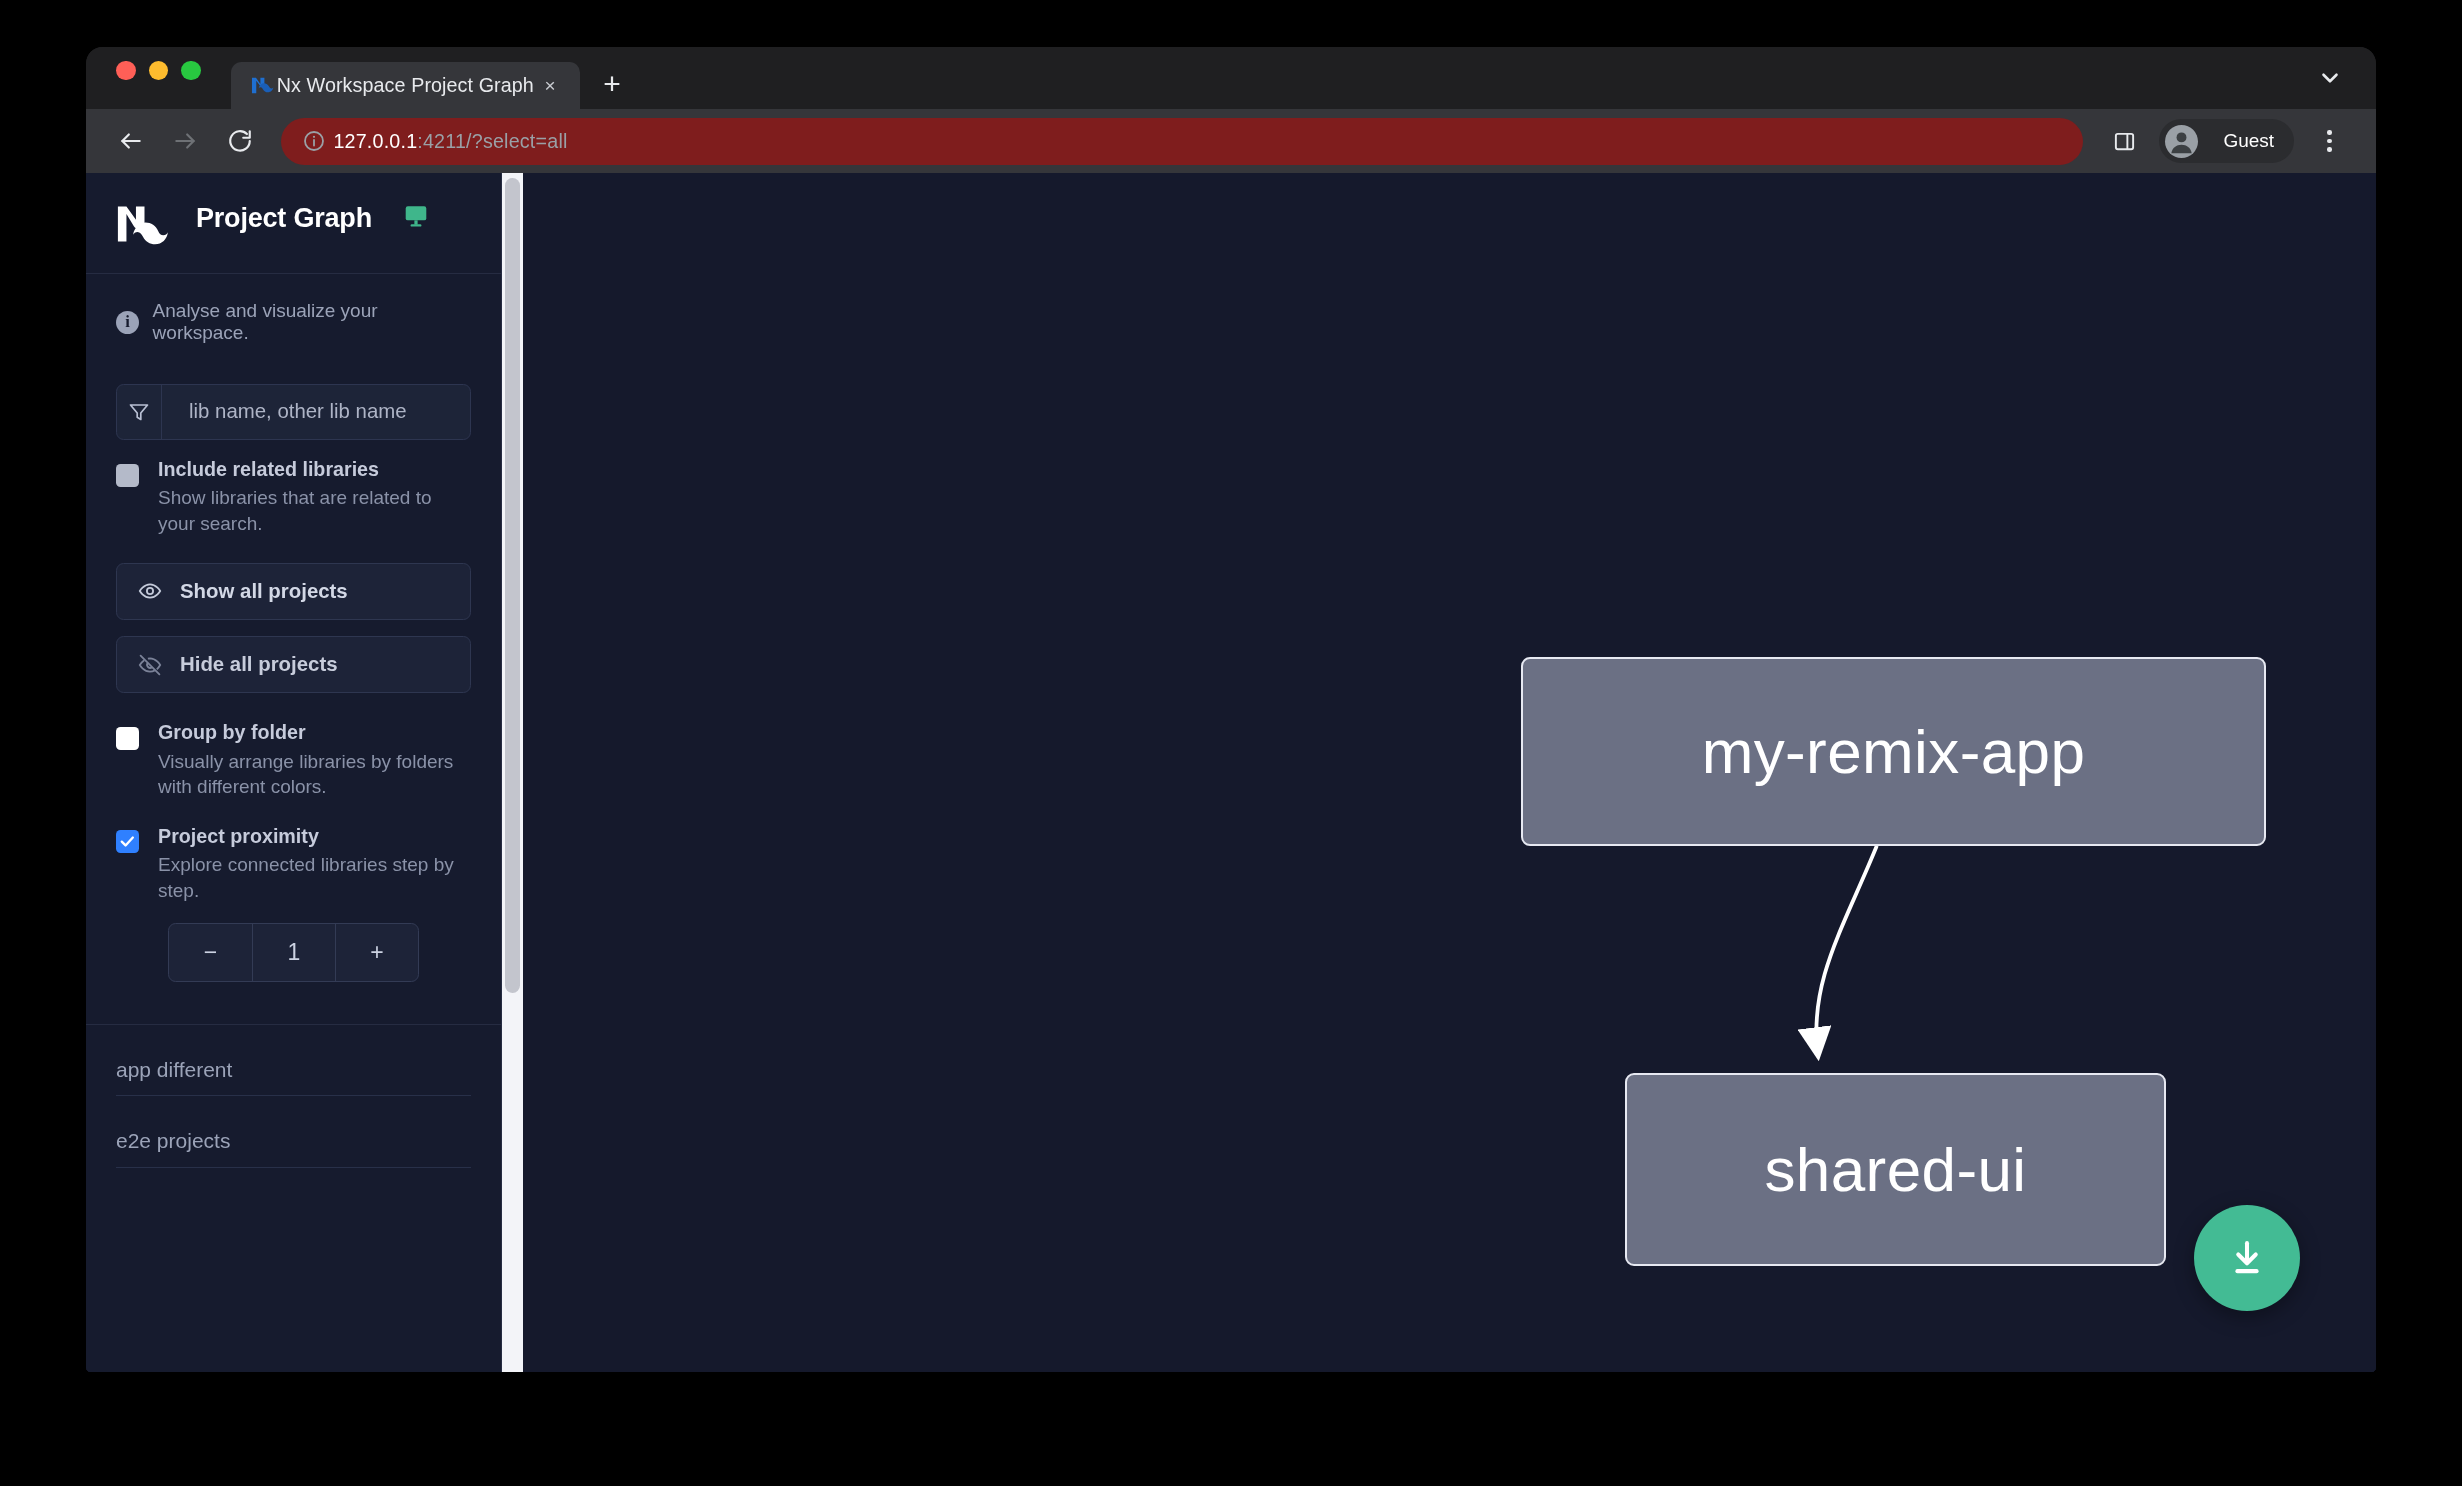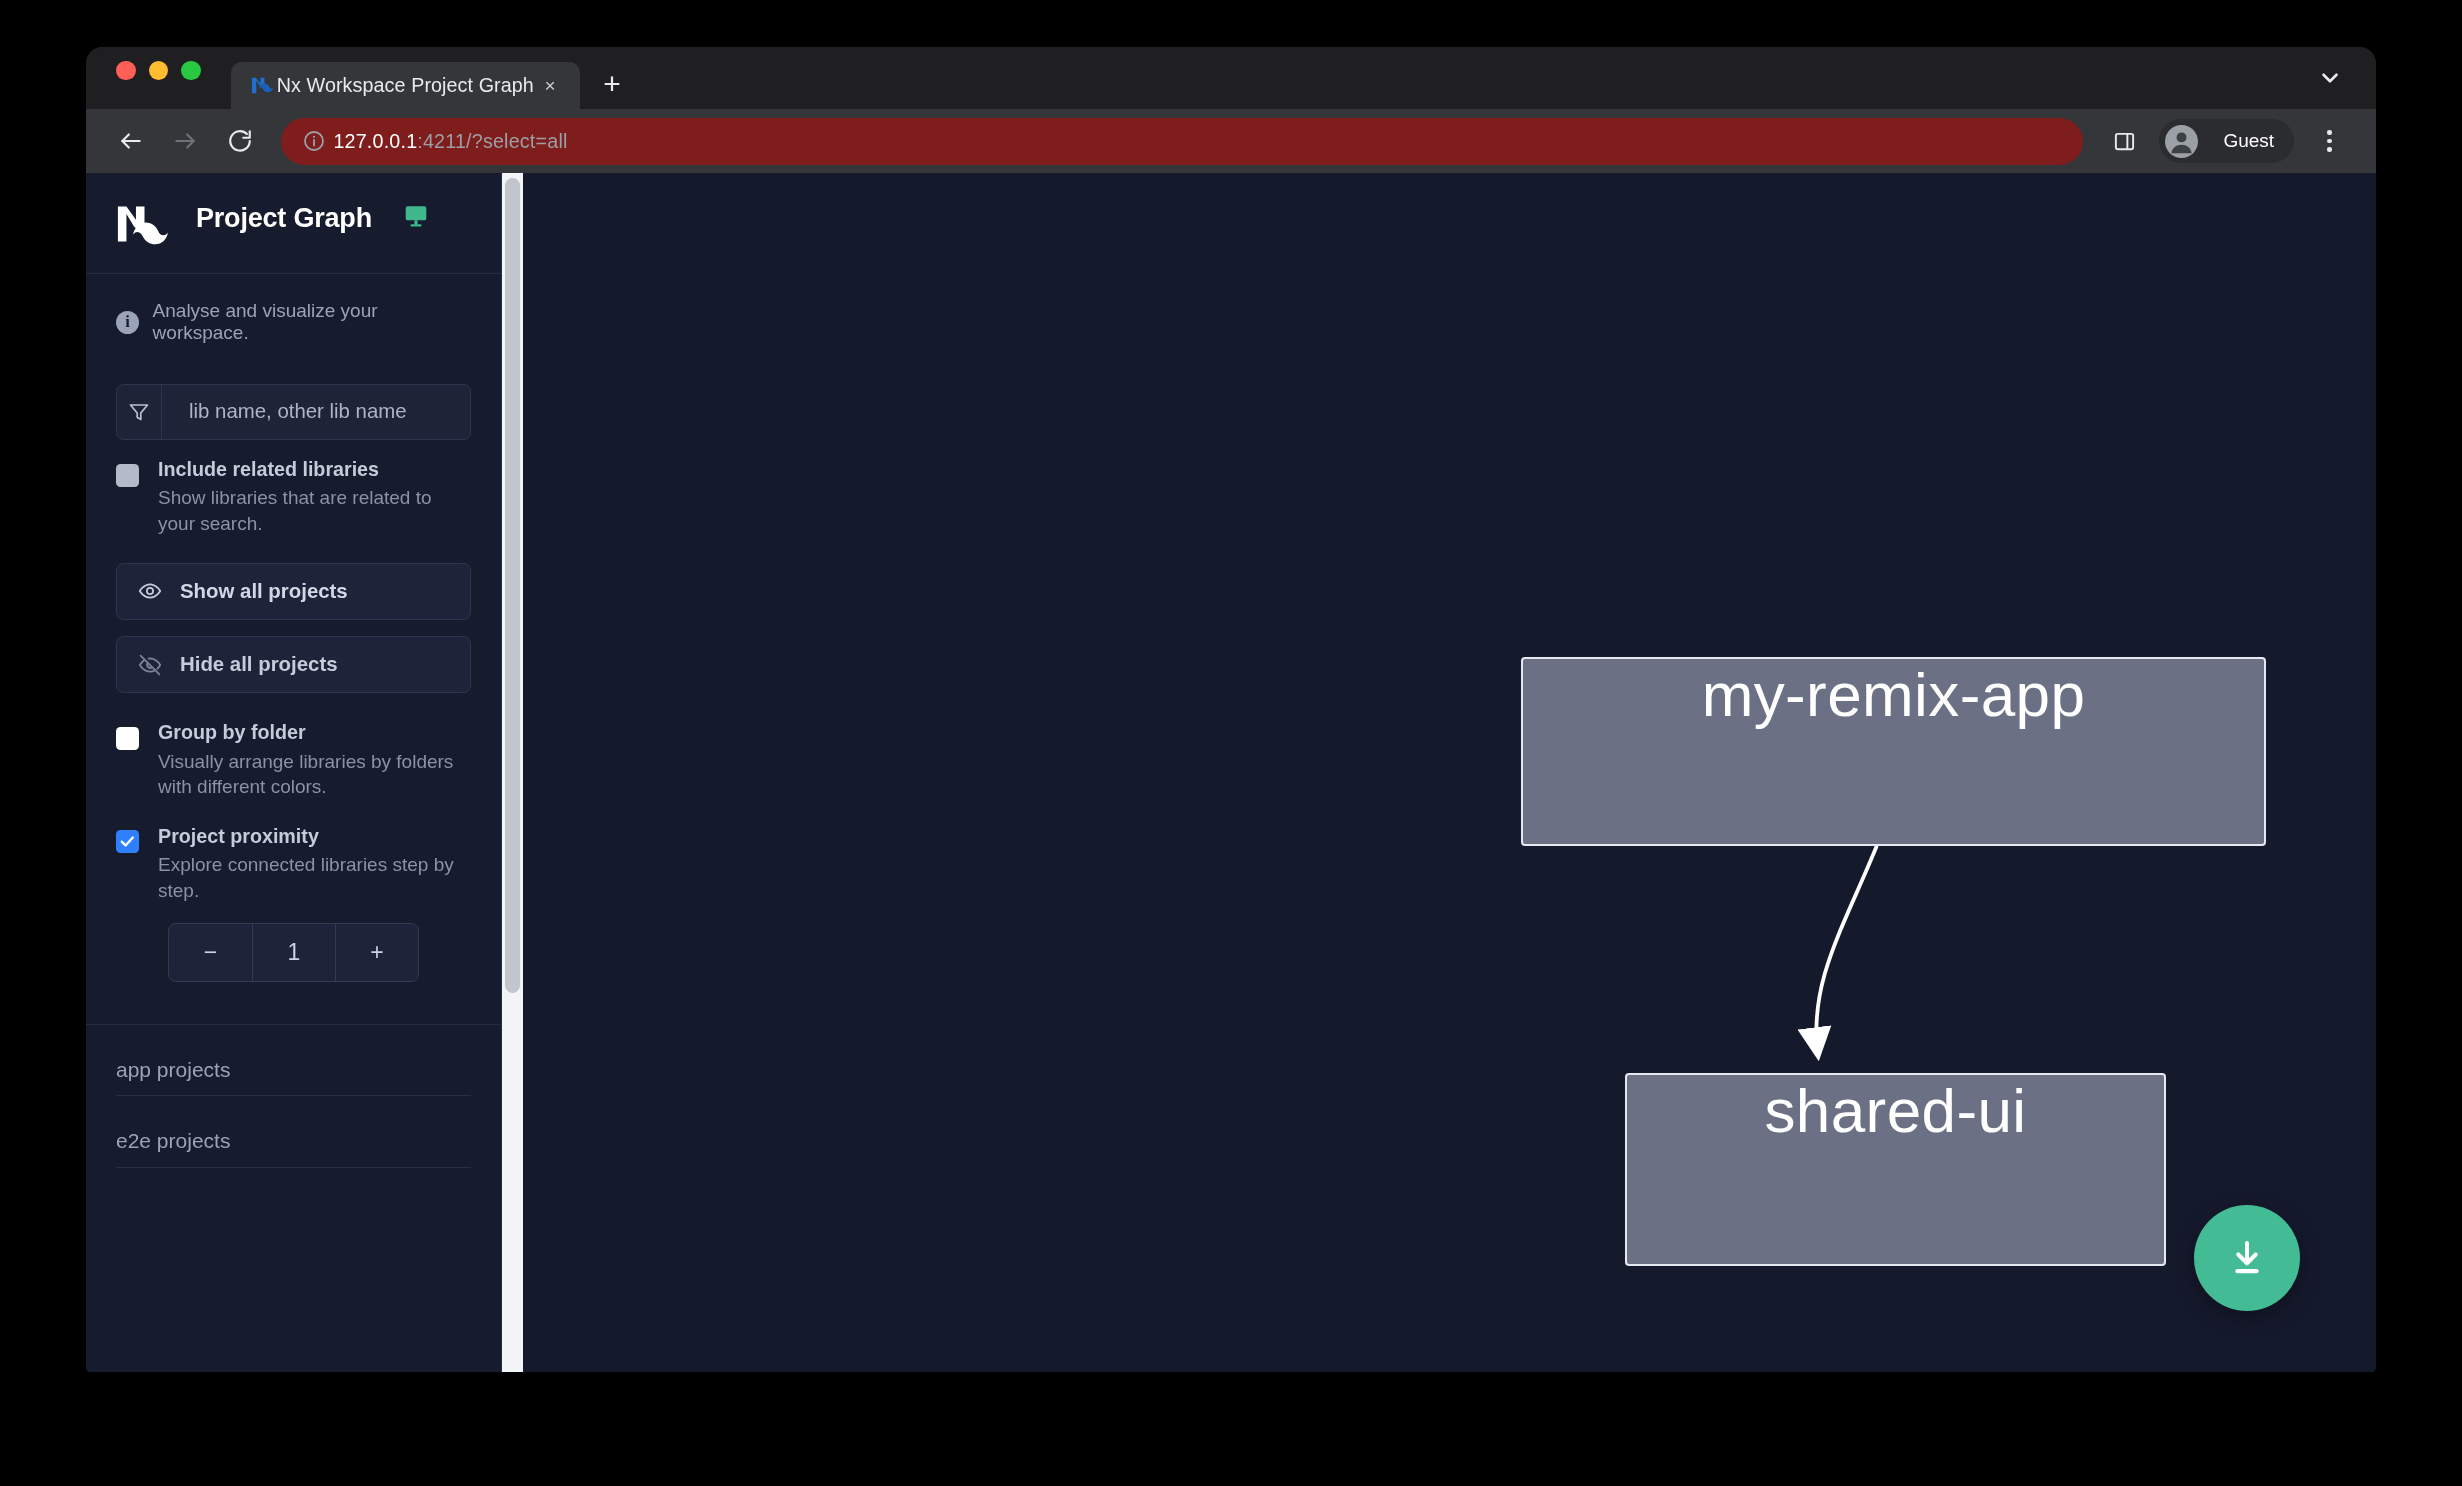--- a/index.html
+++ b/index.html
@@ -344,23 +344,23 @@
   .graph {
     flex: 1;
     position: relative;
     background: #15192c;
     overflow: hidden;
   }
   .node {
     position: absolute;
     background: #6b7084;
     border: 2.3px solid #e7e9f2;
-    border-radius: 4px;
-    display: flex;
-    align-items: flex-start;
+    border-radius: 9px;
+    display: flex;
+    align-items: center;
     justify-content: center;
     color: #ffffff;
     font-weight: 400;
     letter-spacing: 0.4px;
   }
   #node-app {
     left: 998px; top: 484px;
     width: 745px; height: 189px;
     font-size: 62px;
   }
@@ -572,21 +572,21 @@
         <div class="stepper">
           <div>−</div>
           <div class="sep">1</div>
           <div class="sep">+</div>
         </div>
       </div>
 
       <div class="sidebar-sep"></div>
 
       <div class="group-list">
-        <div class="group-item">app projects</div>
+        <div class="group-item">app different</div>
         <div class="group-item">e2e projects</div>
       </div>
     </div>
 
     <div class="scroll-gutter">
       <div class="scroll-thumb"></div>
     </div>
 
     <div class="graph">
 

